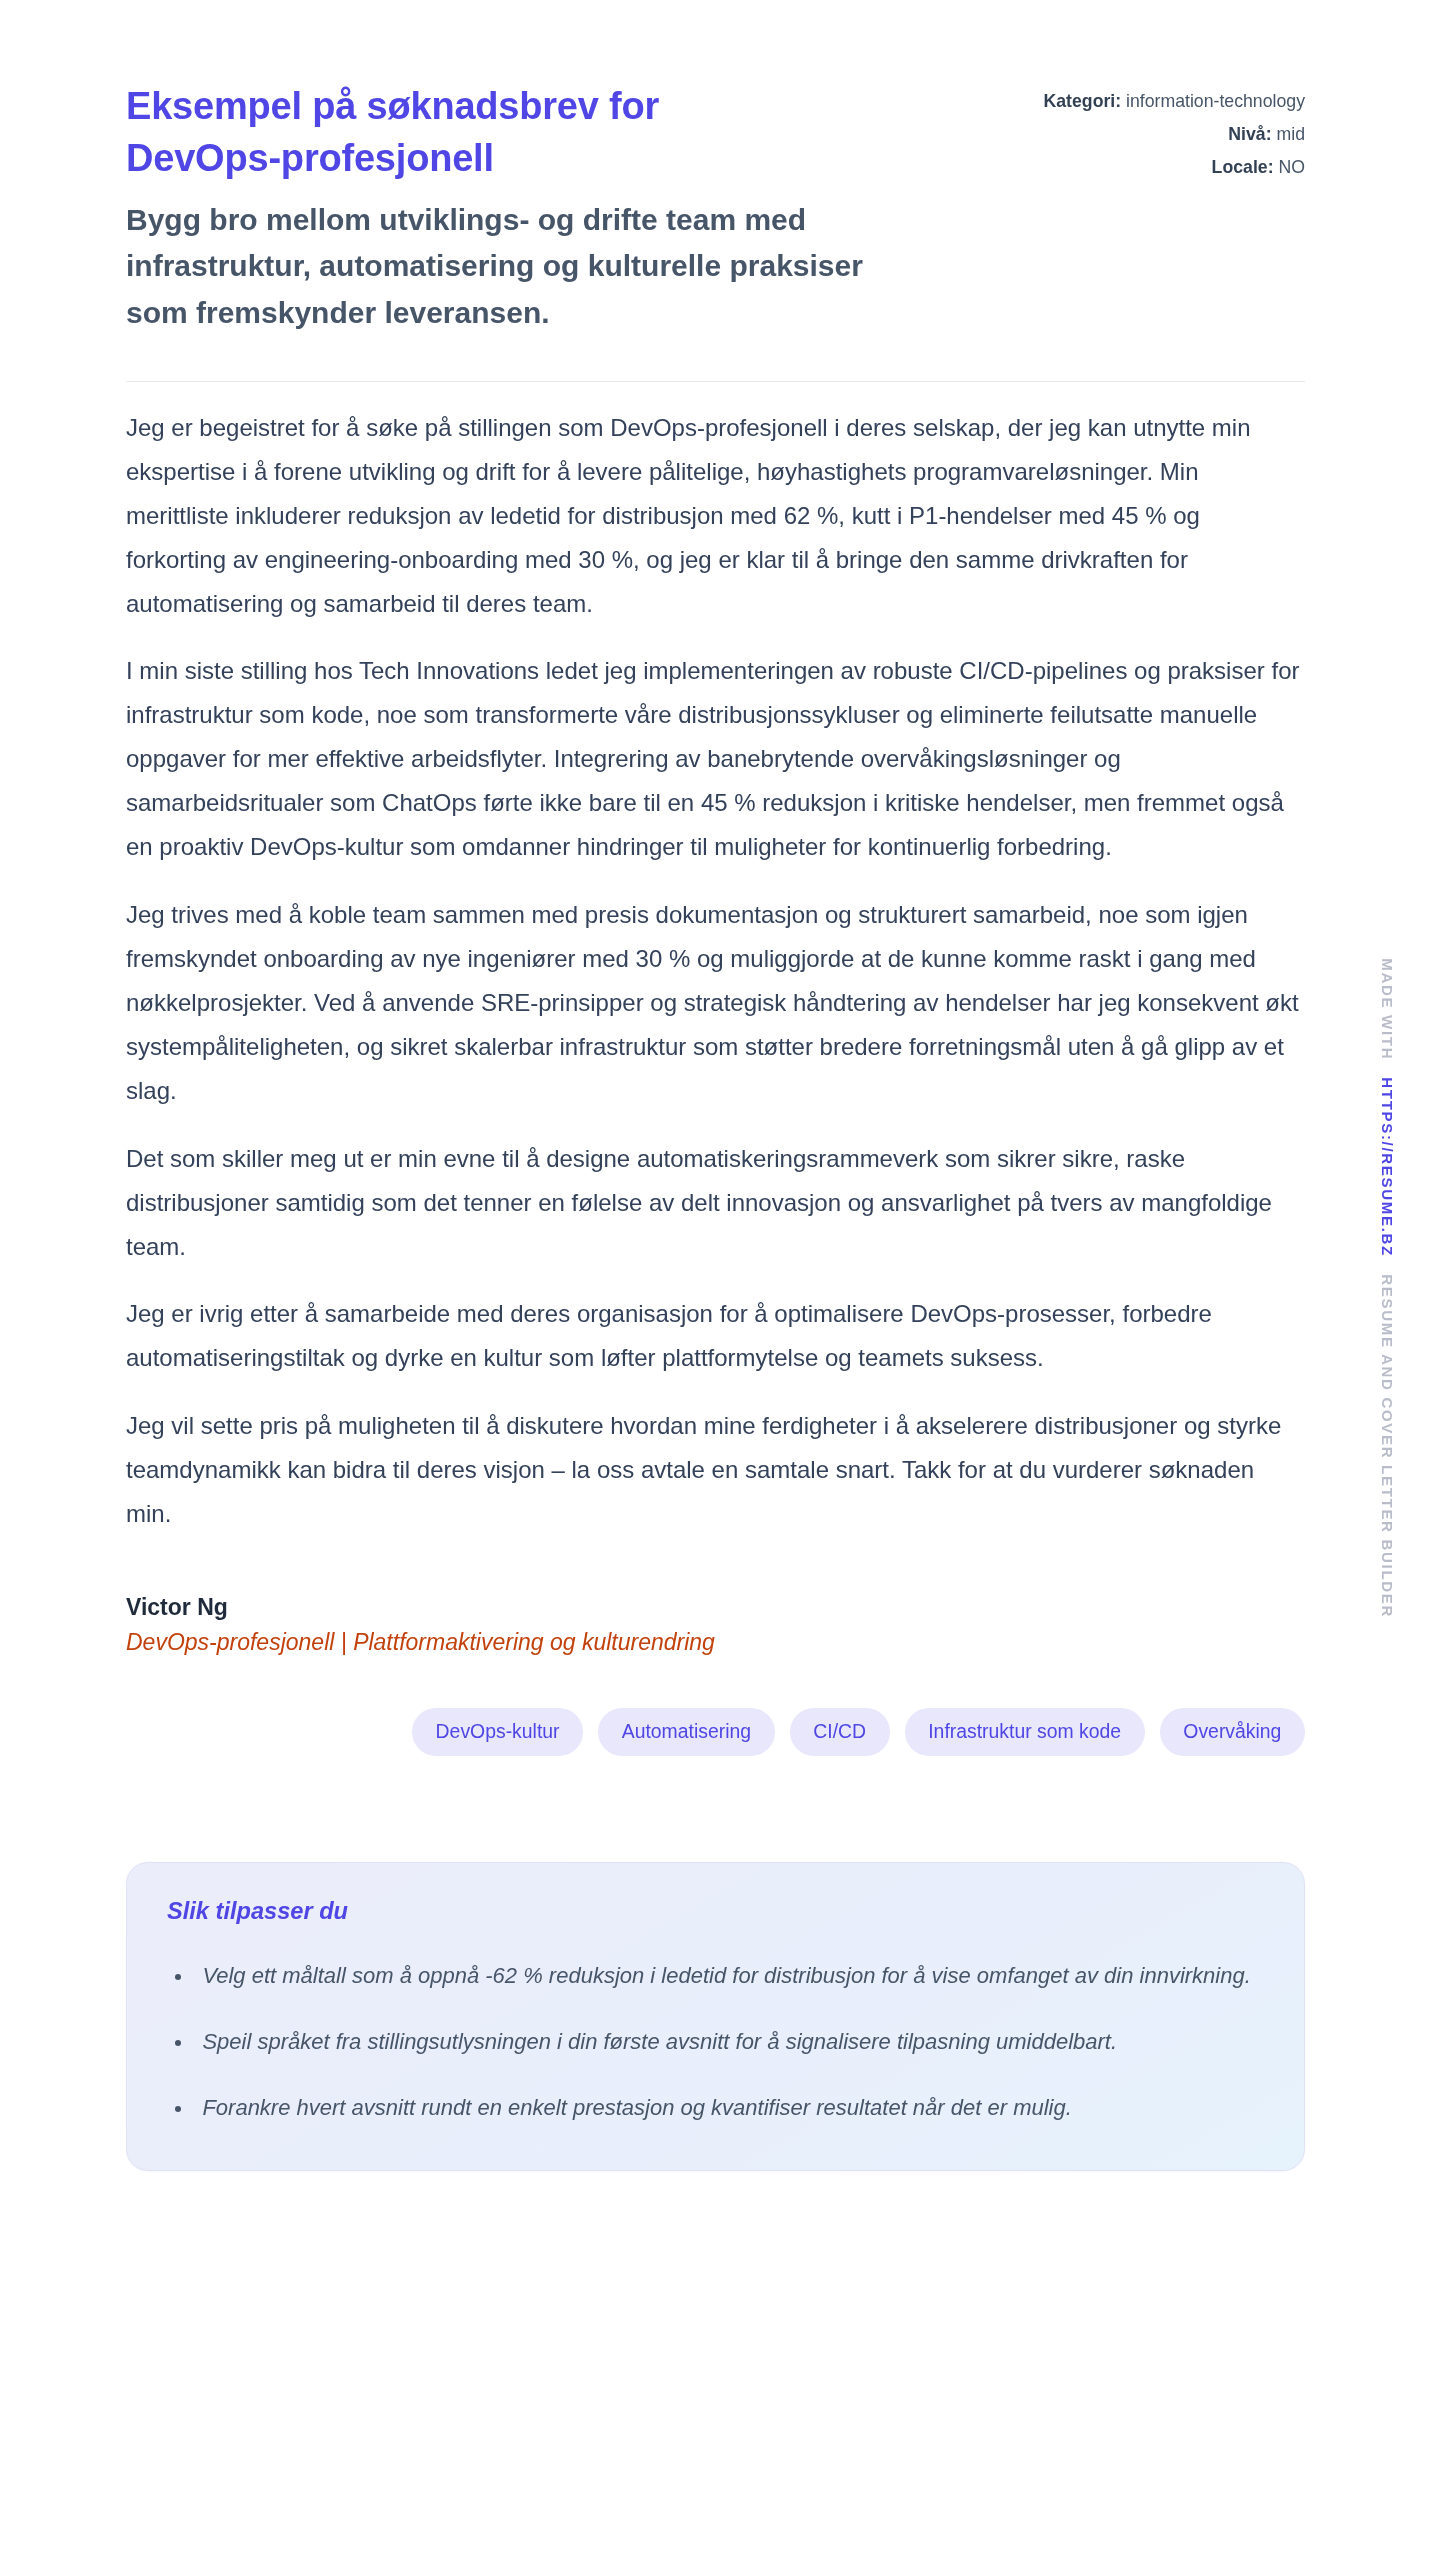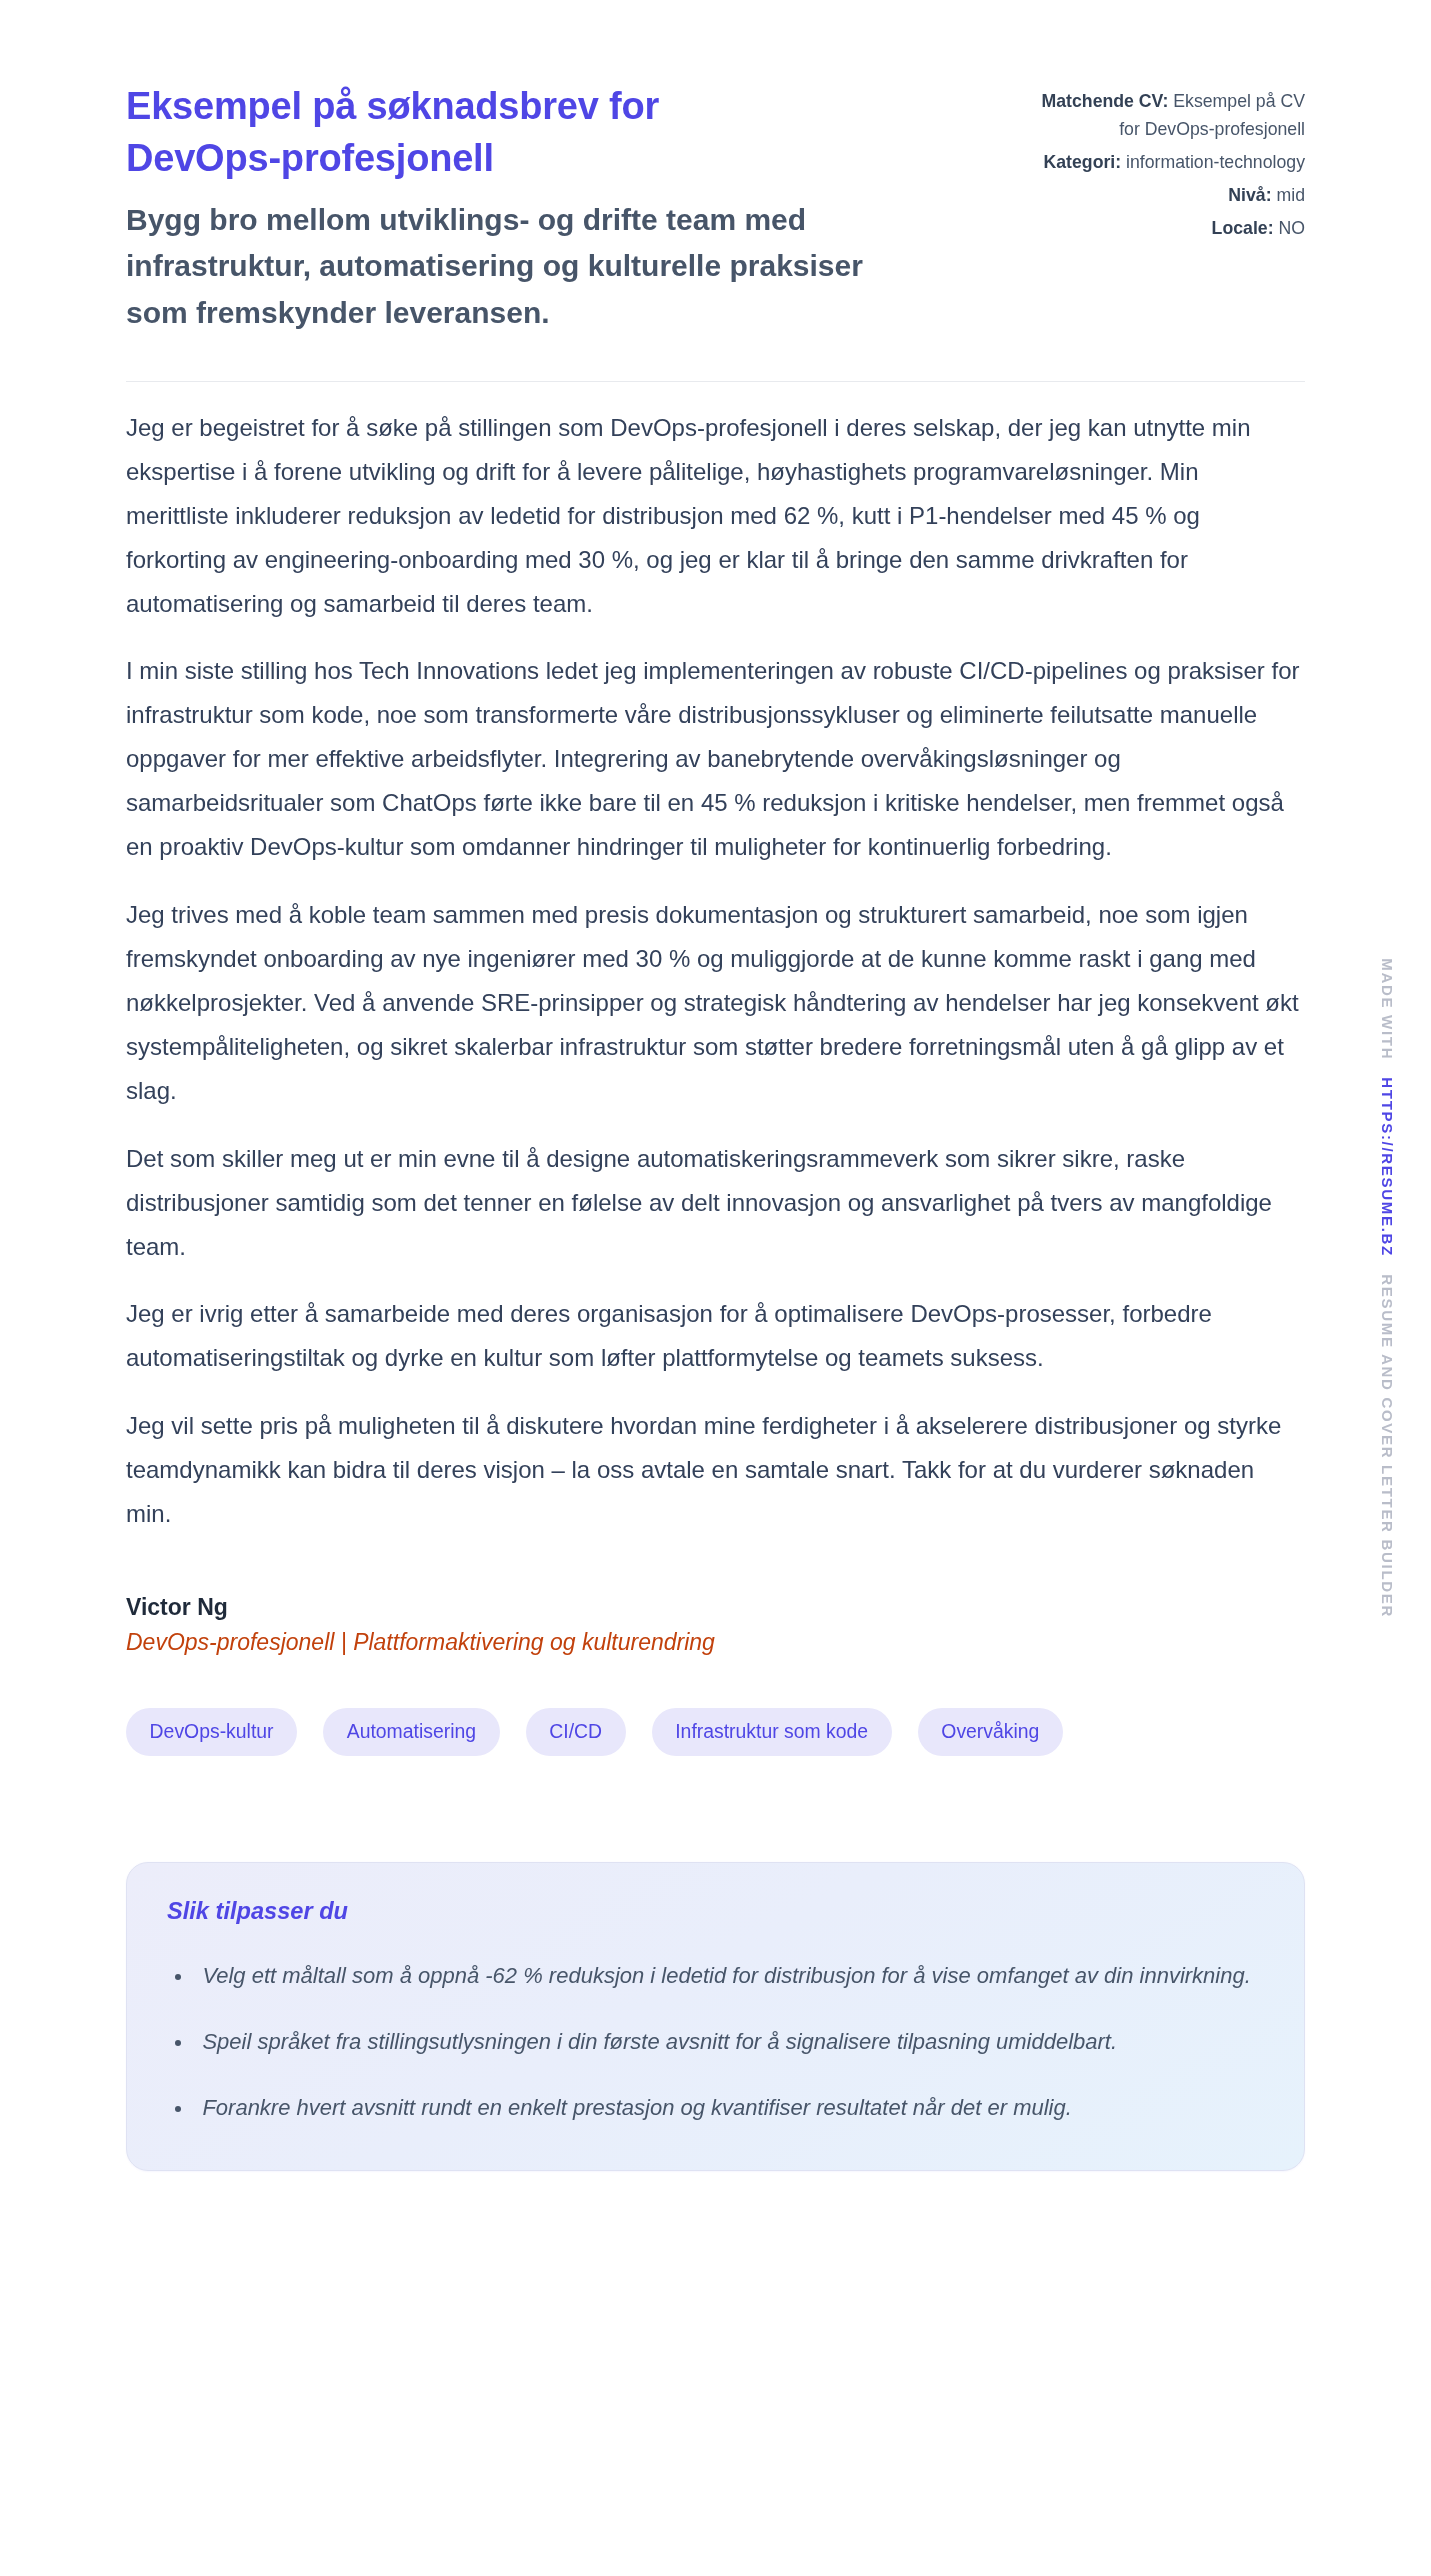--- a/index.html
+++ b/index.html
@@ -61,21 +61,21 @@
     line-height: 44px;
     color: #33415a;
     max-width: 1179px;
   }
 
   .signature { margin-top: 54px; }
   .sig-name { font-size: 23px; font-weight: 700; color: #1f2a3a; line-height: 34px; }
   .sig-role { margin-top: 1px; font-size: 23px; color: #c2410c; line-height: 34px; font-style: italic; }
 
   
-  .tags { margin-top: 49px; display: flex; flex-wrap: wrap; gap: 26px; }
+  .tags { margin-top: 49px; display: flex; flex-wrap: wrap; gap: 15px; justify-content: flex-end; }
   .tag {
     display: inline-block;
     background: #e8e7fb;
     color: #4f46e5;
     font-size: 19.4px;
     font-weight: 500;
     line-height: 1;
     padding: 14.3px 23.6px;
     border-radius: 841px;
     white-space: nowrap;
@@ -132,24 +132,20 @@
 
   <div class="content">
 
     <header class="header">
       <div class="header-left">
         <h1 class="page-title">Eksempel på søknadsbrev for DevOps-profesjonell</h1>
         <p class="page-subtitle">Bygg bro mellom utviklings- og drifte team med infrastruktur, automatisering og kulturelle praksiser som fremskynder leveransen.</p>
       </div>
 
       <aside class="meta-block">
-        <div class="meta-row">
-          <span class="meta-label">Matchende CV:</span> 
-          <span class="meta-value">Eksempel på CV for DevOps-profesjonell</span>
-        </div>
         <div class="meta-row">
           <span class="meta-label">Kategori:</span> 
           <span class="meta-value">information-technology</span>
         </div>
         <div class="meta-row">
           <span class="meta-label">Nivå:</span> 
           <span class="meta-value">mid</span>
         </div>
         <div class="meta-row">
           <span class="meta-label">Locale:</span> 

